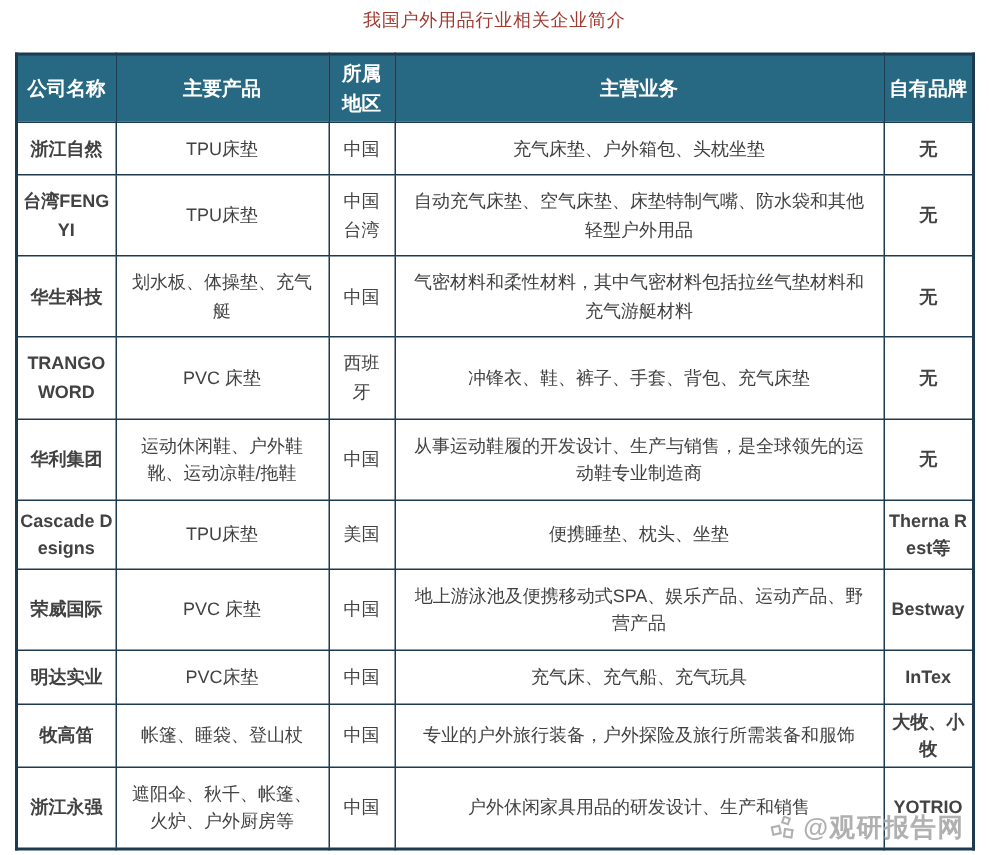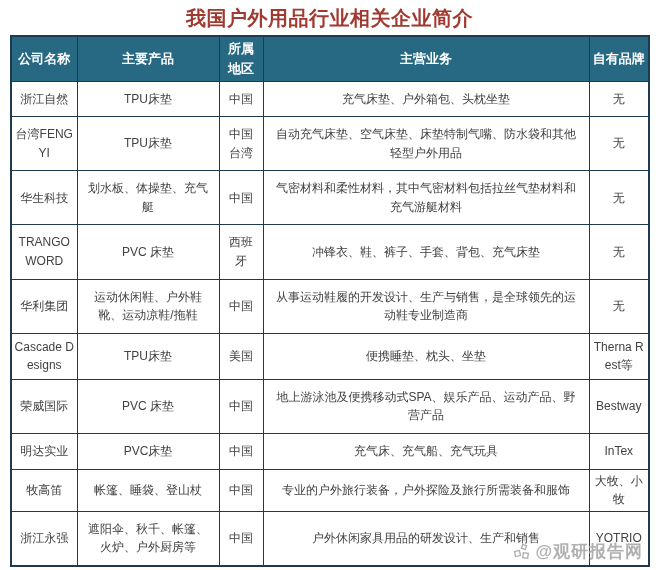--- a/index.html
+++ b/index.html
@@ -16,21 +16,21 @@
   body{font-family:"Liberation Sans","DejaVu Sans",sans-serif;}
   .page{
     position:relative;
     width:659px;height:570px;
     background:var(--page-bg);
     overflow:hidden;
   }
   .title{
     position:absolute;top:5px;left:0;right:0;
     text-align:center;
-    font-size:20px;font-weight:bold;
+    font-size:12px;font-weight:normal;
     letter-spacing:.5px;
     color:var(--title);
     white-space:nowrap;
   }
   table.companies{
     position:absolute;left:10px;top:35px;
     width:638px;
     border-collapse:collapse;
     table-layout:fixed;
     border:2px solid var(--border);
@@ -53,21 +53,21 @@
     border:1px solid var(--border);
     font-size:12px;
     color:var(--body-text);
     text-align:center;vertical-align:middle;
     line-height:1.55;
     padding:8px 5px;
     white-space:pre-line;
     overflow:hidden;
   }
   td.col-business{padding:8px 8px;}
-  td.col-brand,td.col-company{padding:2px 0;}
+  td.col-brand,td.col-company{padding:2px 0;font-weight:bold;}
   tbody tr:nth-child(1){height:29px;}
   tbody tr:nth-child(2){height:44px;}
   tbody tr:nth-child(3){height:50px;}
   tbody tr:nth-child(4){height:40px;margin-left:21px;}
   tbody tr:nth-child(5){height:50px;}
   tbody tr:nth-child(6){height:46px;}
   tbody tr:nth-child(7){height:46px;margin-top:26px;}
   tbody tr:nth-child(8){height:32px;}
   tbody tr:nth-child(9){height:41px;}
   tbody tr:nth-child(10){height:50px;}

